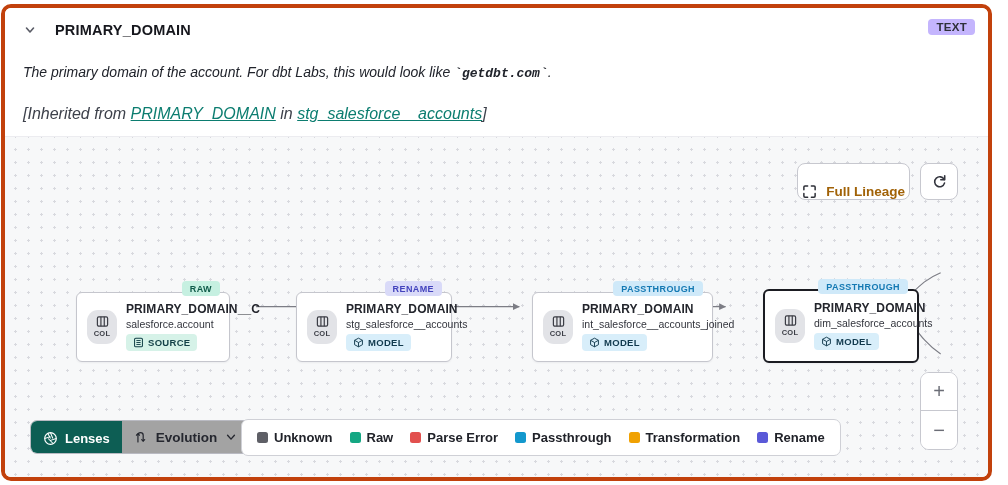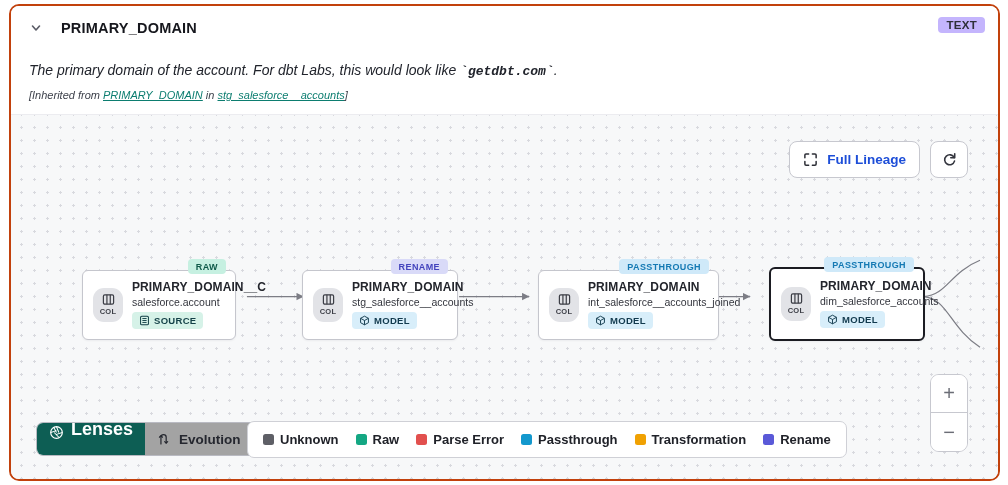--- a/index.html
+++ b/index.html
@@ -1,31 +1,31 @@
 <!DOCTYPE html>
 <html><head>
 <meta charset="utf-8">
 <style>
   * { box-sizing: border-box; margin: 0; padding: 0; }
   html,body { width:1008px; height:485px; background:#fff; overflow:hidden;
     font-family:"Liberation Sans", sans-serif; }
-  .card { position:absolute; left:9px; top:4px; width:991px; height:477px;
-    background:#fff; border:2px solid #c2410c; border-radius:10px; overflow:hidden;
+  .card { position:absolute; left:1px; top:4px; width:991px; height:477px;
+    background:#fff; border:4px solid #c2410c; border-radius:10px; overflow:hidden;
     display:flex; flex-direction:column; }
 
   
   .hdr { position:relative; padding:10px 18px 9px 18px; background:#fff; }
   .hdr-row { display:flex; align-items:center; gap:18px; height:24px; }
   .chev { width:14px; height:14px; color:#5a5c66; cursor:pointer; display:flex; align-items:center; }
   .hdr-title { font-size:14.5px; font-weight:700; color:#16171d; letter-spacing:.2px; }
   .type-badge { position:absolute; right:13px; top:11px; background:#c4b5fd; color:#2e3039;
     font-size:11.5px; font-weight:600; padding:2px 8px; border-radius:4px; letter-spacing:.3px; }
   .desc { margin-top:20px; font-style:italic; font-size:14px; color:#21242c; line-height:1.45; }
   .desc code { font-family:"Liberation Mono","DejaVu Sans Mono",monospace; font-weight:700; font-size:13px; }
-  .inherited { margin-top:7px; font-style:italic; font-size:11px; color:#3d414b; padding-bottom:4px; }
+  .inherited { margin-top:21px; font-style:italic; font-size:16px; color:#3d414b; padding-bottom:4px; }
   .inherited a { color:#0c7d70; text-decoration:underline; cursor:pointer; }
 
   
   .canvas { position:relative; flex:1; background:#f7f8f9; border-top:1px solid #ececf0;
     background-image: radial-gradient(circle, #d8d9de 1px, transparent 1.2px);
     background-size: 13px 13px; background-position: 4px 6px; overflow:hidden; }
   svg.edges { position:absolute; left:0; top:0; width:100%; height:100%; pointer-events:none; }
 
   
   .node { position:absolute; height:70px; background:#fff; border:1px solid #c5c6cd;
@@ -44,28 +44,28 @@
   .node-title { font-size:12px; font-weight:700; color:#23252c; letter-spacing:.1px; }
   .node-sub { font-size:10.5px; color:#33353d; }
   .res-badge { display:inline-flex; align-items:center; gap:4px; font-size:9.5px; font-weight:700;
     color:#123f46; padding:3px 7px; border-radius:4px; margin-top:2px; letter-spacing:.3px; }
   .res-source { background:#d6f2e8; }
   .res-model  { background:#d8eefa; color:#123a4e; }
 
   
   .btn { background:#fff; border:1px solid #c7c8cf; border-radius:8px; cursor:pointer;
     display:flex; align-items:center; justify-content:center; color:#34363f; }
-  .full-lineage { position:absolute; right:78px; top:26px; height:37px; padding:0 13px;
-    gap:9px; font-size:13.5px; font-weight:600; color:#1d4ed8; }
+  .full-lineage { position:absolute; right:78px; top:26px; height:37px; padding:0 4px;
+    gap:9px; font-size:13.5px; font-weight:600; color:#a16207;align-items:flex-end; }
   .refresh { position:absolute; right:30px; top:26px; width:38px; height:37px; }
 
   .lens-group { position:absolute; left:25px; bottom:23px; display:flex; height:34px;
     border-radius:7px; overflow:hidden; border:1px solid #b9bac2; background:#fff; }
-  .lens-btn { background:#0d5e54; color:#fff; display:flex; align-items:flex-end; gap:7px;
-    padding:17px 12px; font-size:18px; font-weight:700; cursor:pointer; }
+  .lens-btn { background:#0d5e54; color:#fff; display:flex; align-items:center; gap:7px;
+    padding:17px 12px; font-size:13px; font-weight:700; cursor:pointer; }
   .lens-select { display:flex; align-items:center; gap:8px; padding:0 12px; font-size:13.5px;
     font-weight:600; color:#25272f; cursor:pointer; background:#a3a3a3; }
 
   .legend { position:absolute; left:236px; bottom:21px; display:flex; align-items:center;
     gap:17px; background:#fff; border:1px solid #cfd0d6; border-radius:7px;
     padding:9px 15px; height:37px; }
   .leg-item { display:flex; align-items:center; gap:6px; font-size:13px; color:#202229; font-weight:600; }
   .swatch { width:11px; height:11px; border-radius:2.5px; }
 
   .zoomctl { position:absolute; right:30px; bottom:27px; width:38px; border:1px solid #c7c8cf;

